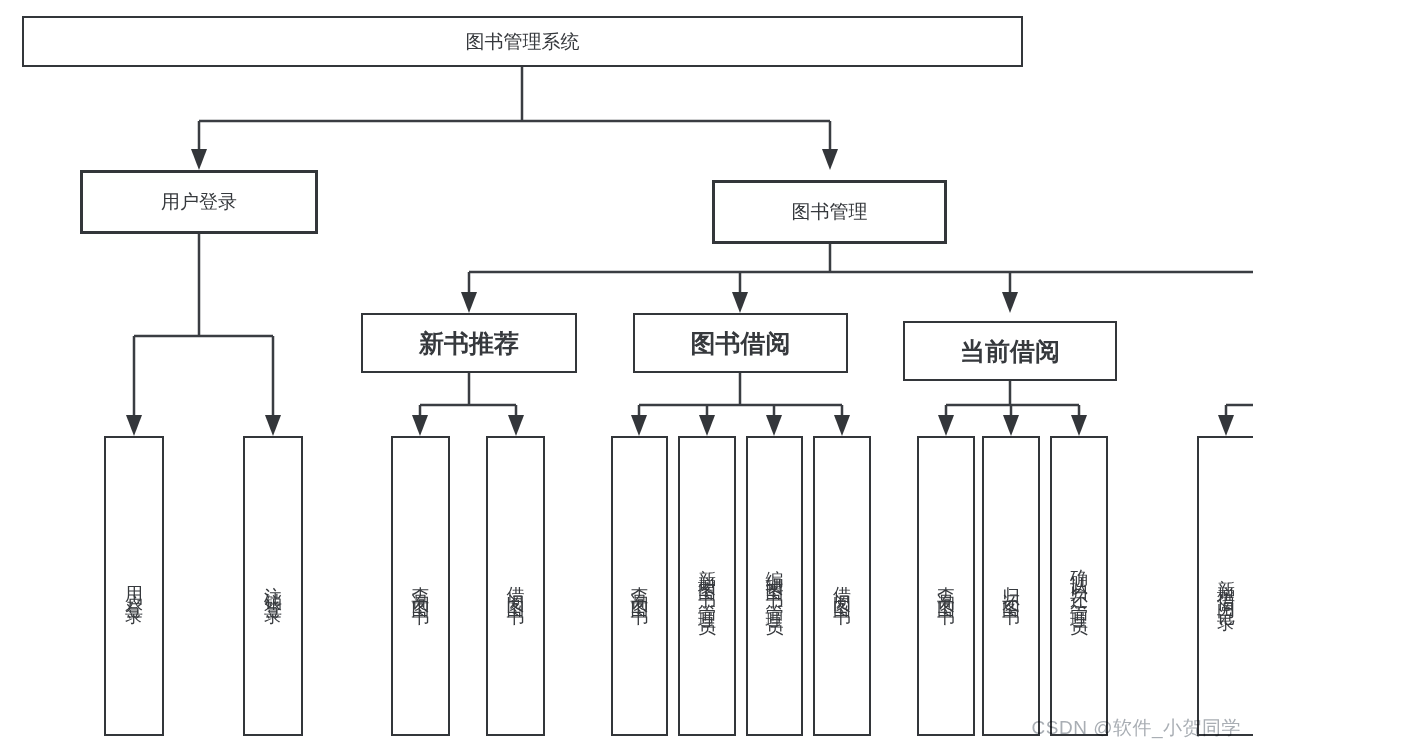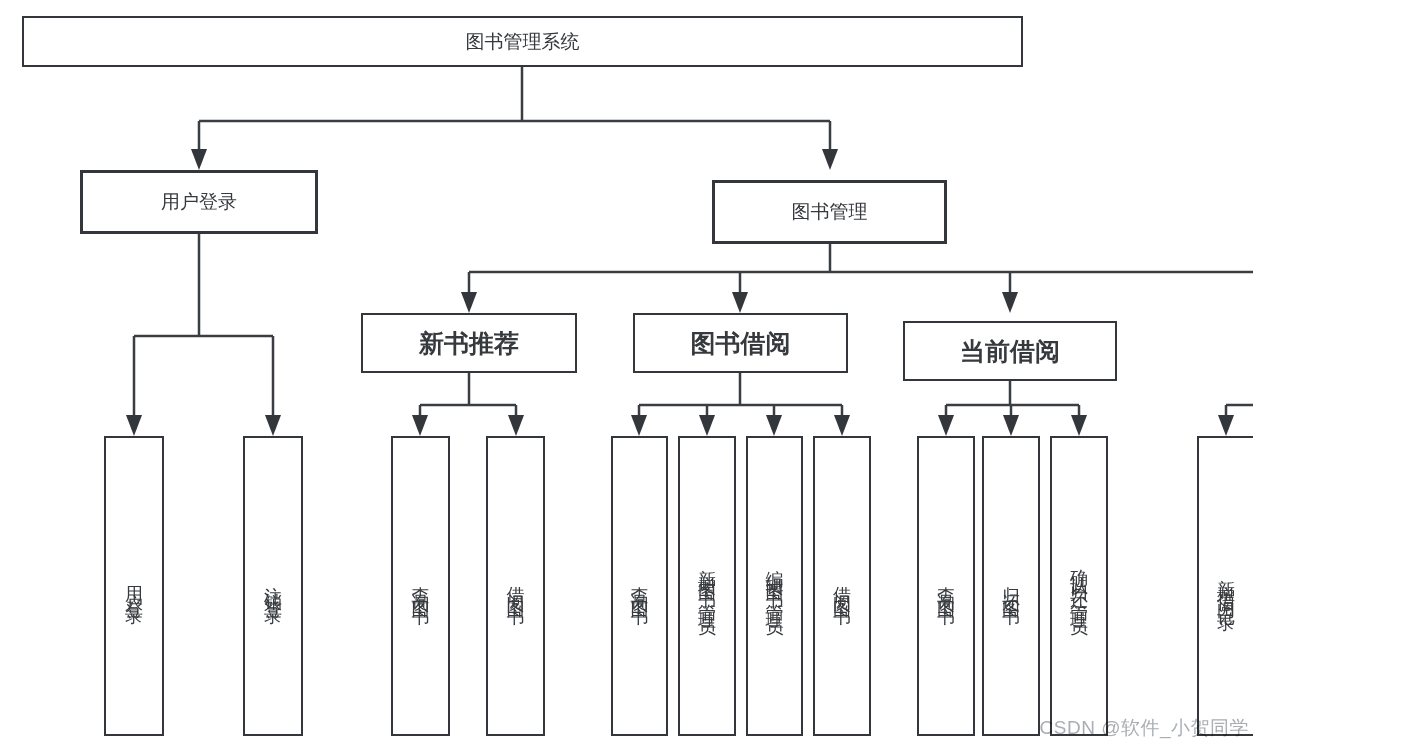--- a/index.html
+++ b/index.html
@@ -40,21 +40,21 @@
     writing-mode: vertical-rl;
     text-orientation: mixed;
     font-size: 18px;
     letter-spacing: 7px;
     line-height: 1;
     color: #36393d;
     white-space: nowrap;
   }
   #watermark {
     position: absolute;
-    right: 4px;
+    right: 12px;
     bottom: 6px;
     font-size: 19px;
     color: #a9aeb4;
     z-index: 3;
     mix-blend-mode: multiply;
     letter-spacing: 0.5px;
   }
 </style>
 </head>
 <body>

